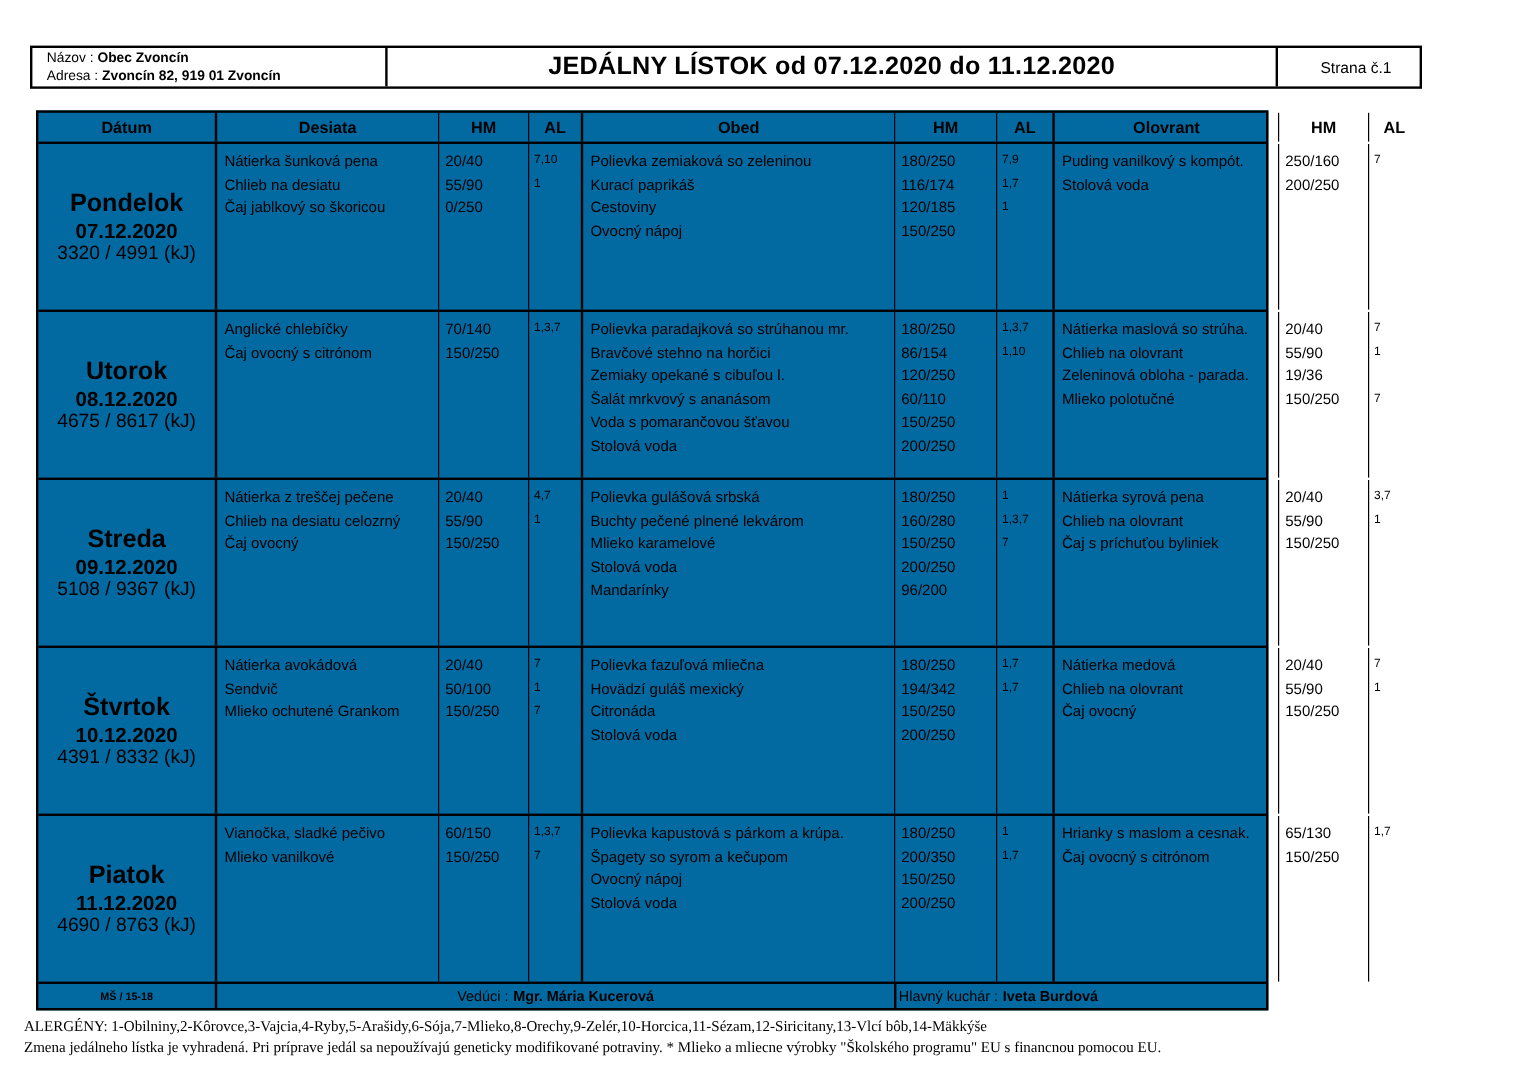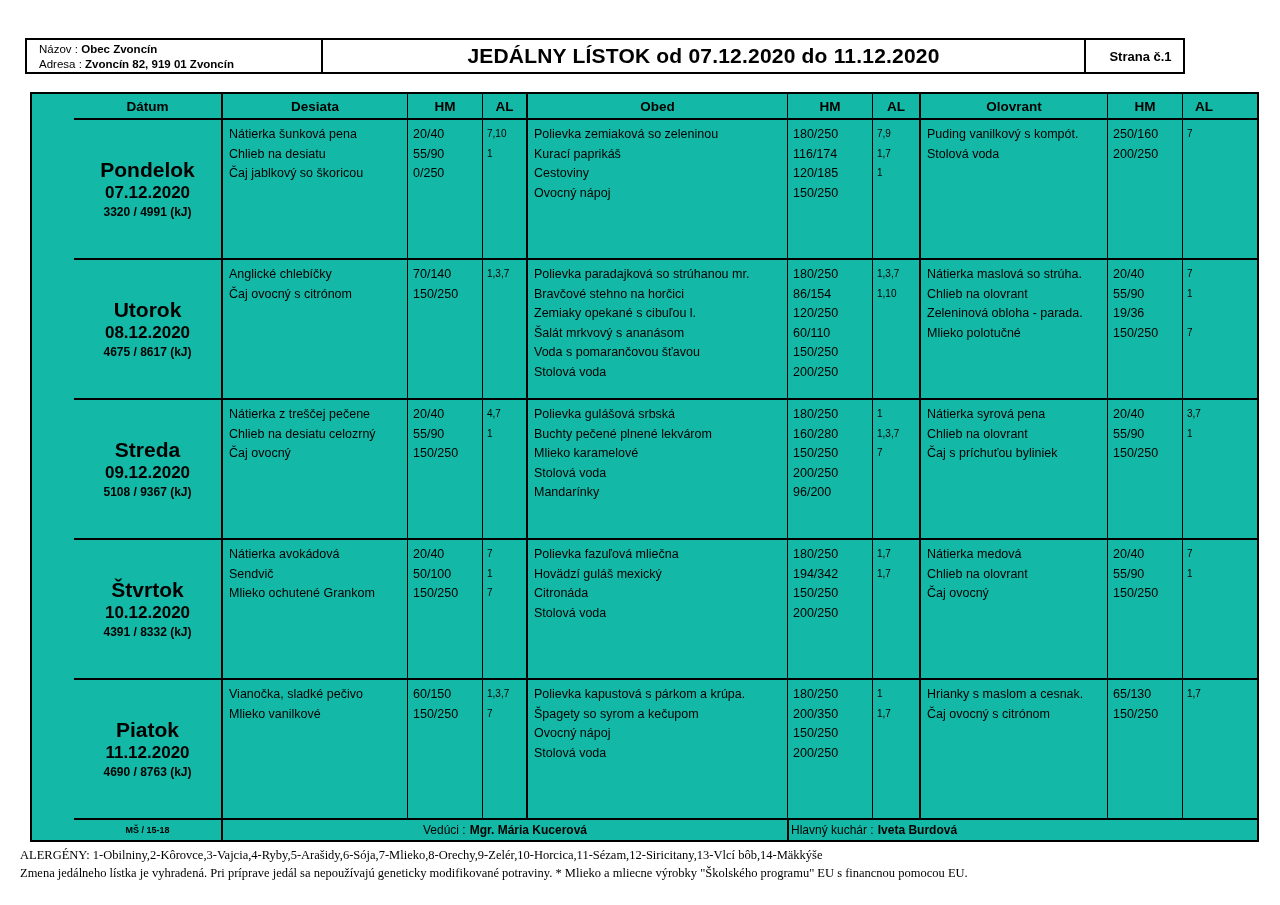--- a/index.html
+++ b/index.html
@@ -13,43 +13,43 @@
   .doc-header {
     position:absolute; left:25px; top:38px; width:1160px; height:36px;
     border:2px solid #000; display:flex;
   }
   .org-cell { width:296px; border-right:2px solid #000; padding:2px 6px 2px 12px;
     font-size:11.5px; line-height:15px; }
   .org-line span.lbl { font-weight:normal; }
   .org-line span.val { font-weight:bold; }
   .title-cell { flex:1; display:flex; align-items:center; justify-content:center;
     font-size:21px; font-weight:bold; letter-spacing:0.2px; }
-  .page-cell { width:99px; border-left:2px solid #000; display:flex;
-    align-items:center; justify-content:center; font-size:13px; font-weight:bold;padding-left:12px; }
+  .page-cell { width:120px; border-left:2px solid #000; display:flex;
+    align-items:center; justify-content:center; font-size:13px; font-weight:normal;padding-left:12px; }
 
   
   .menu-table {
-    position:absolute; left:30px; top:92px; width:1229px;
-    border:2px solid #000; background:#14b8a6;padding-left:42px;
+    position:absolute; left:30px; top:92px; width:1027px;
+    border:2px solid #000; background:#0369a1;
   }
   .grid-row { display:grid; grid-template-columns:149px 185px 75px 45px 260px 85px 48px 187px 75px 42px; }
   .col-header-row { height:26px; border-bottom:2px solid #000; }
   .col-header-row .cell { display:flex; align-items:center; justify-content:center;
     font-weight:bold; font-size:13.5px; }
   .day-row { height:140px; border-bottom:2px solid #000; }
   .footer-row { display:grid; grid-template-columns:149px 566px 436px; height:20px; }
 
   .cell { overflow:hidden; }
   .thin-r { border-right:1px solid #000; }
   .med-r  { border-right:2px solid #000; }
 
   .date-cell { display:flex; flex-direction:column; align-items:center; justify-content:center; text-align:center; }
   .day-name   { font-size:21px; font-weight:bold; line-height:24px; }
   .day-date   { font-size:17px; font-weight:bold; line-height:22px; }
-  .day-energy { font-size:12px; font-weight:bold; line-height:16px; }
+  .day-energy { font-size:16px; font-weight:normal; line-height:16px; }
 
   .meal-cell { padding:5px 4px 0 6px; font-size:12.5px; line-height:19.5px; white-space:nowrap; }
   .hm-cell   { padding:5px 2px 0 5px;  font-size:12.5px; line-height:19.5px; white-space:nowrap; }
   .al-cell   { padding:4px 2px 0 4px;  font-size:10px;   line-height:19.5px; white-space:nowrap; }
   .line { height:19.5px; }
 
   .footer-code { display:flex; align-items:center; justify-content:center;
     font-size:9px; font-weight:bold; border-right:2px solid #000; }
   .footer-veduci { display:flex; align-items:center; justify-content:center;
     font-size:12px; border-right:2px solid #000; gap:4px; }

